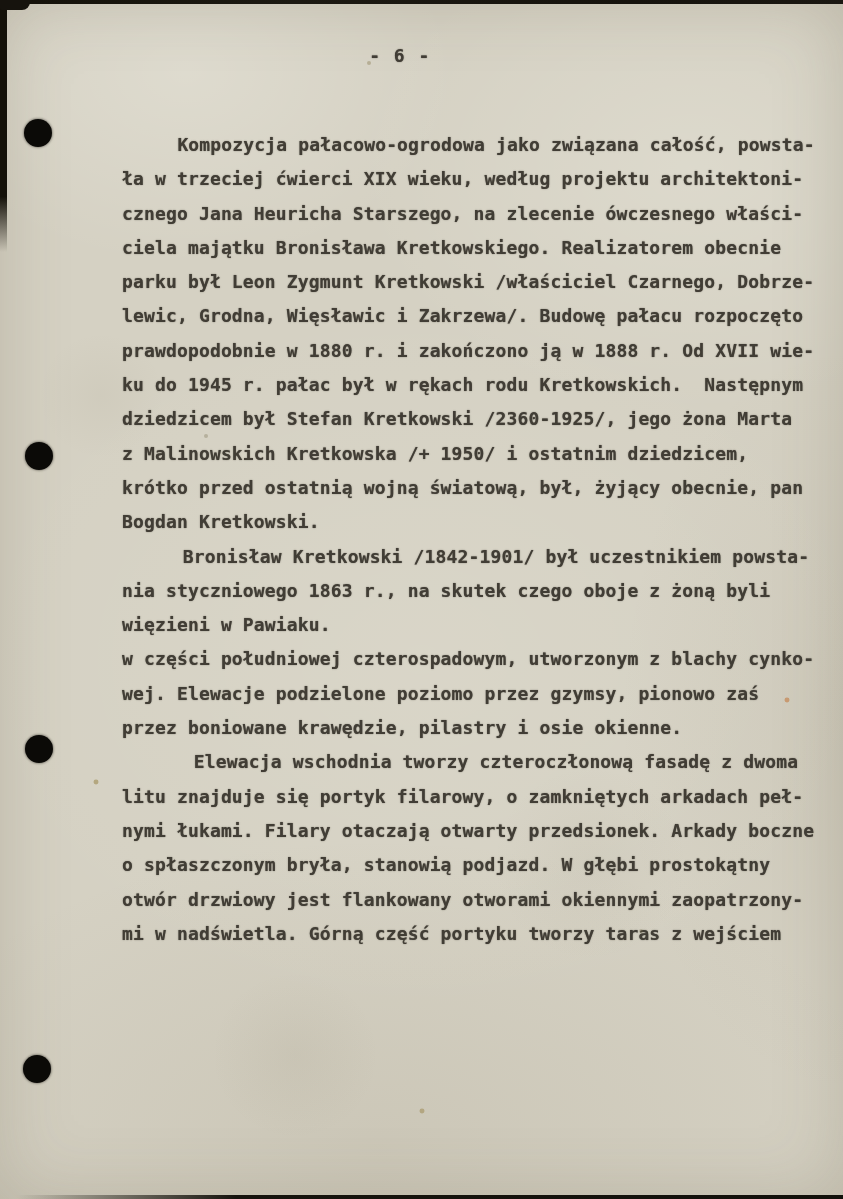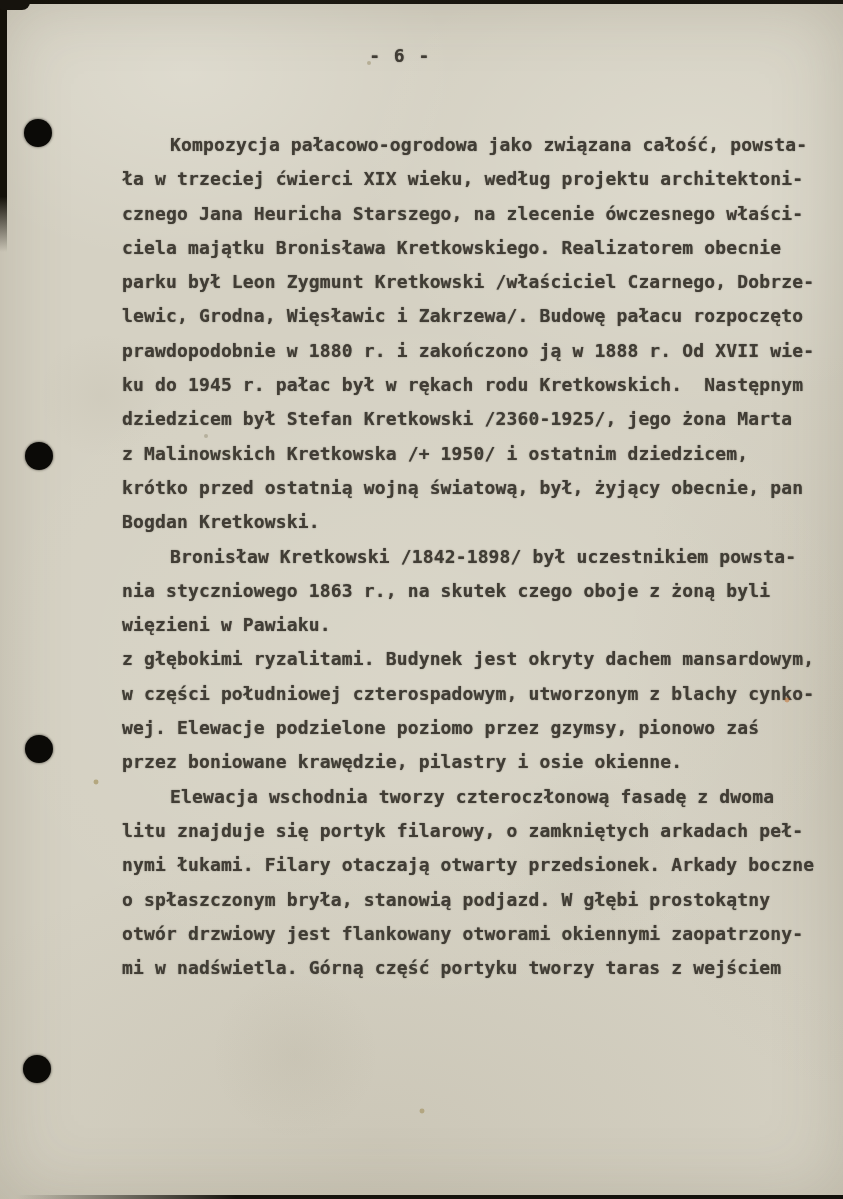--- a/index.html
+++ b/index.html
@@ -46,21 +46,21 @@
     left:122px;top:128px;width:700px;
     font-size:18px;font-weight:bold;
     letter-spacing:0.15px;
     color:var(--ink);
     text-shadow:0 0 1.2px rgba(65,61,53,0.8);
   }
   .text-block .line{
     height:34.3px;line-height:34.3px;
     white-space:pre;
   }
-  .text-block .line.indent{padding-left:48px;}
+  .text-block .line.indent{padding-left:48px;text-align:center;}
   .punch{
     position:absolute;
     width:28px;height:28px;border-radius:50%;
     background:var(--punch);
     box-shadow:0 0 2px 1px rgba(20,18,12,0.35);
   }
   .punch-1{left:24px;top:119px;}
   .punch-2{left:25px;top:442px;}
   .punch-3{left:25px;top:735px;}
   .punch-4{left:23px;top:1055px;}
@@ -107,24 +107,23 @@
       <div class="line">cznego Jana Heuricha Starszego, na zlecenie ówczesnego właści-</div>
       <div class="line">ciela majątku Bronisława Kretkowskiego. Realizatorem obecnie</div>
       <div class="line">parku był Leon Zygmunt Kretkowski /właściciel Czarnego, Dobrze-</div>
       <div class="line">lewic, Grodna, Więsławic i Zakrzewa/. Budowę pałacu rozpoczęto</div>
       <div class="line">prawdopodobnie w 1880 r. i zakończono ją w 1888 r. Od XVII wie-</div>
       <div class="line">ku do 1945 r. pałac był w rękach rodu Kretkowskich.  Następnym</div>
       <div class="line">dziedzicem był Stefan Kretkowski /2360-1925/, jego żona Marta</div>
       <div class="line">z Malinowskich Kretkowska /+ 1950/ i ostatnim dziedzicem,</div>
       <div class="line">krótko przed ostatnią wojną światową, był, żyjący obecnie, pan</div>
       <div class="line">Bogdan Kretkowski.</div>
-      <div class="line indent">Bronisław Kretkowski /1842-1898/ był uczestnikiem powsta-</div>
+      <div class="line indent">Bronisław Kretkowski /1842-1901/ był uczestnikiem powsta-</div>
       <div class="line">nia styczniowego 1863 r., na skutek czego oboje z żoną byli</div>
       <div class="line">więzieni w Pawiaku.</div>
-      <div class="line">z głębokimi ryzalitami. Budynek jest okryty dachem mansardowym,</div>
       <div class="line">w części południowej czterospadowym, utworzonym z blachy cynko-</div>
       <div class="line">wej. Elewacje podzielone poziomo przez gzymsy, pionowo zaś</div>
       <div class="line">przez boniowane krawędzie, pilastry i osie okienne.</div>
       <div class="line indent">Elewacja wschodnia tworzy czteroczłonową fasadę z dwoma</div>
       <div class="line">litu znajduje się portyk filarowy, o zamkniętych arkadach peł-</div>
       <div class="line">nymi łukami. Filary otaczają otwarty przedsionek. Arkady boczne</div>
       <div class="line">o spłaszczonym bryła, stanowią podjazd. W głębi prostokątny</div>
       <div class="line">otwór drzwiowy jest flankowany otworami okiennymi zaopatrzony-</div>
       <div class="line">mi w nadświetla. Górną część portyku tworzy taras z wejściem</div>
     </div>

